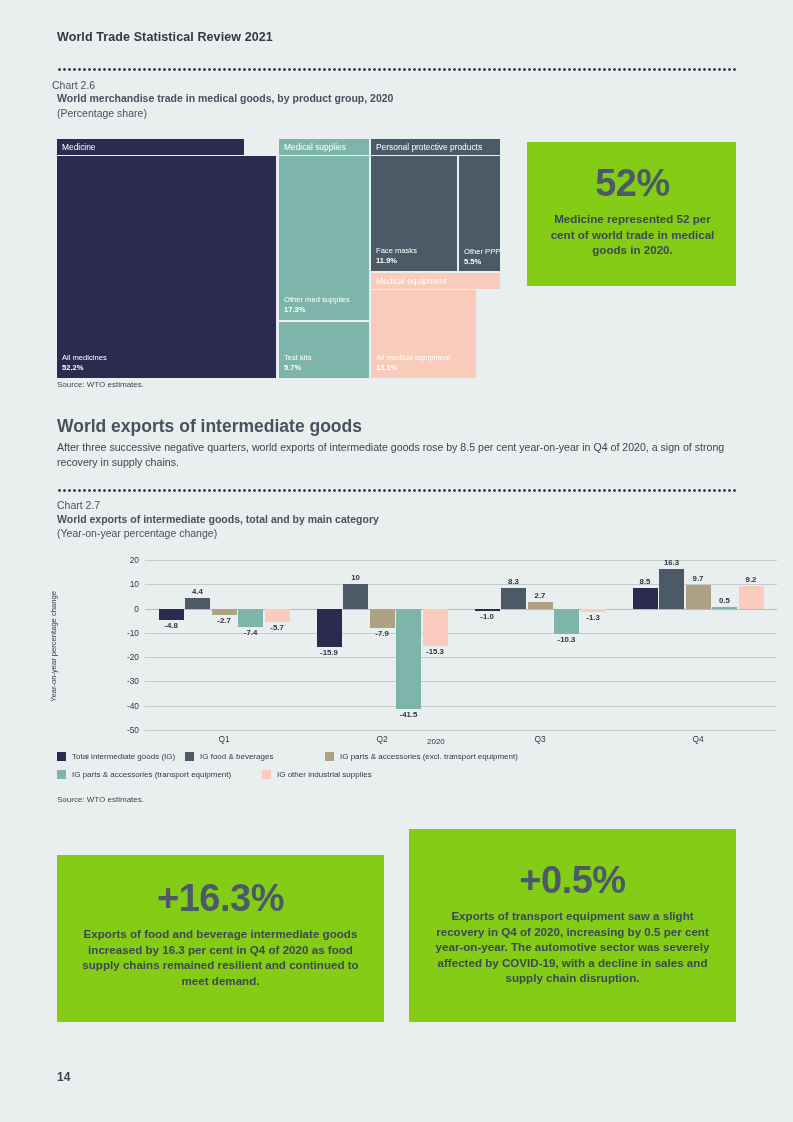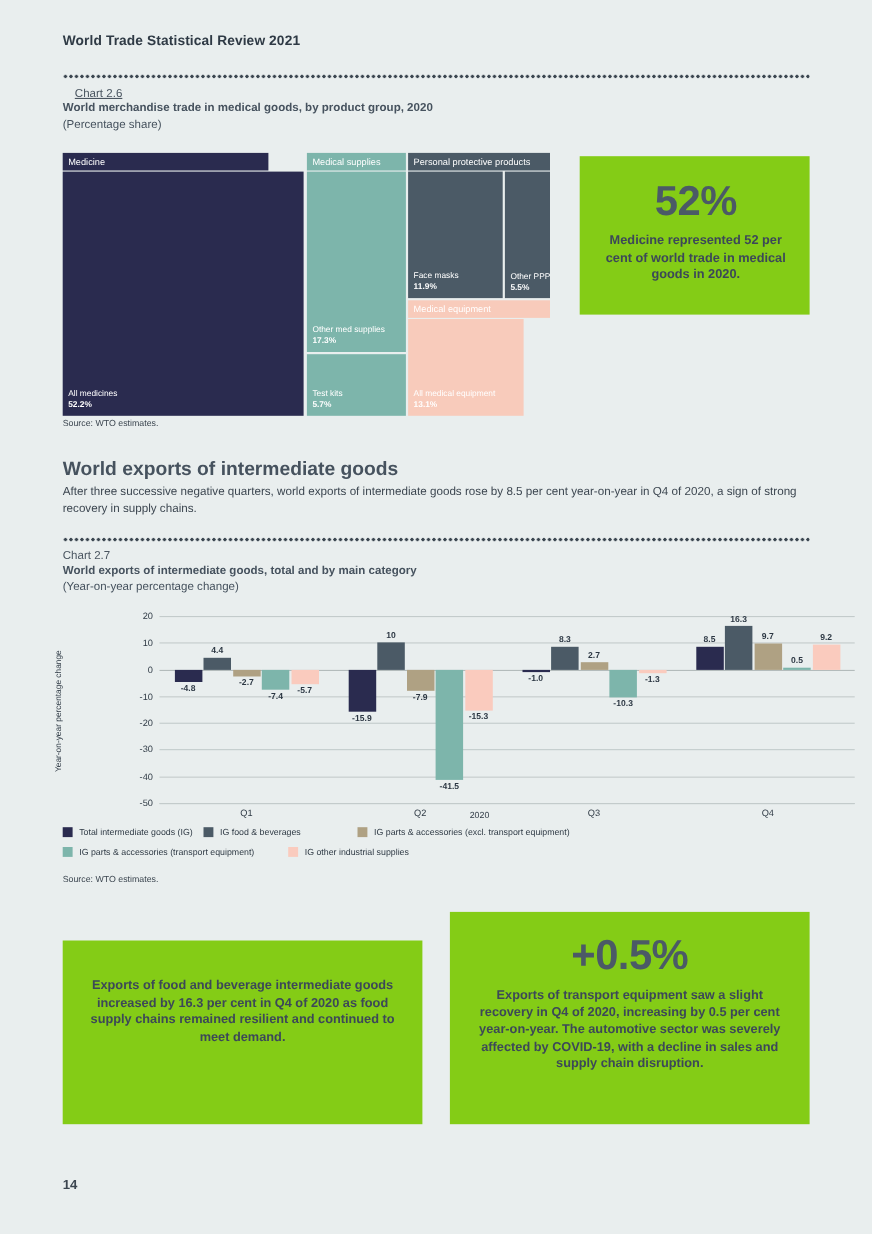--- a/index.html
+++ b/index.html
@@ -224,21 +224,21 @@
   }
 </style>
 </head>
 <body>
 
 <div class="page">
 
   <div class="doc-title">World Trade Statistical Review 2021</div>
 
   <div class="dotline" style="top:68px;"></div>
-  <div class="chart-num" style="left:68px; top:79px;text-decoration:underline;">Chart 2.6</div>
+  <div class="chart-num" style="left:52px; top:79px;">Chart 2.6</div>
   <div class="chart-title" style="left:57px; top:92px;">World merchandise trade in medical goods, by product group, 2020</div>
   <div class="chart-sub" style="left:57px; top:107px;">(Percentage share)</div>
 
   <div class="treemap">
 
     <div class="tile tile-hdr hdr-navy" style="left:0; top:0; width:187px; height:16px;">Medicine</div>
     <div class="tile bd-navy" style="left:0; top:17px; width:219px; height:222px;">
       <div class="tile-lbl">
         <span>All medicines</span>
         <span class="v">52.2%</span>
@@ -386,22 +386,23 @@
       </div>
       <div class="leg-item" style="left: 205px; top: 18px;">
         <span class="leg-sw" style="background: rgb(250, 203, 190);"></span>
         <span class="leg-tx">IG other industrial supplies</span>
       </div>
     </div>
 
   <div class="source" style="left:57px; top:795px;">Source: WTO estimates.</div>
 
   <div class="statbox" style="left:57px; top:855px; width:327px; height:167px; padding:24px 22px 0 22px;">
+    <div class="big">+16.3%</div>
     <div class="body">Exports of food and beverage intermediate goods increased by 16.3 per cent in Q4 of 2020 as food supply chains remained resilient and continued to meet demand.</div>
   </div>
 
-  <div class="statbox" style="left:409px; top:829px; width:327px; height:193px; padding:21px 22px 0 22px;">
+  <div class="statbox" style="left:409px; top:829px; width:327px; height:193px; padding:32px 22px 0 22px;">
     <div class="big">+0.5%</div>
     <div class="body">Exports of transport equipment saw a slight recovery in Q4 of 2020, increasing by 0.5 per cent year-on-year. The automotive sector was severely affected by COVID-19, with a decline in sales and supply chain disruption.</div>
   </div>
 
   <div class="pageno">14</div>
 </div>
 
 </body></html>

